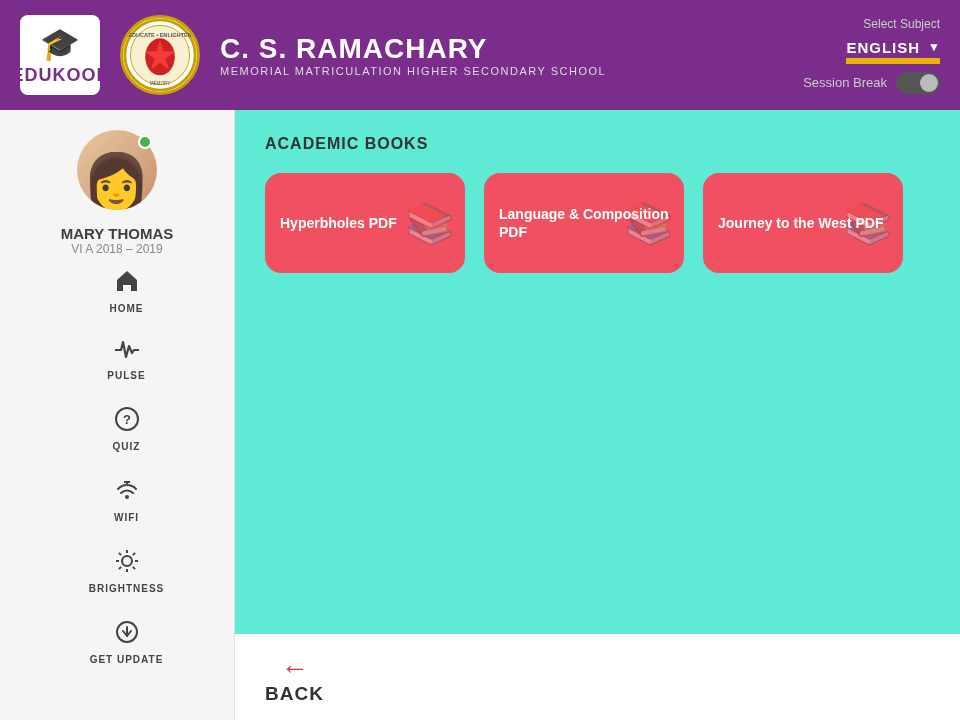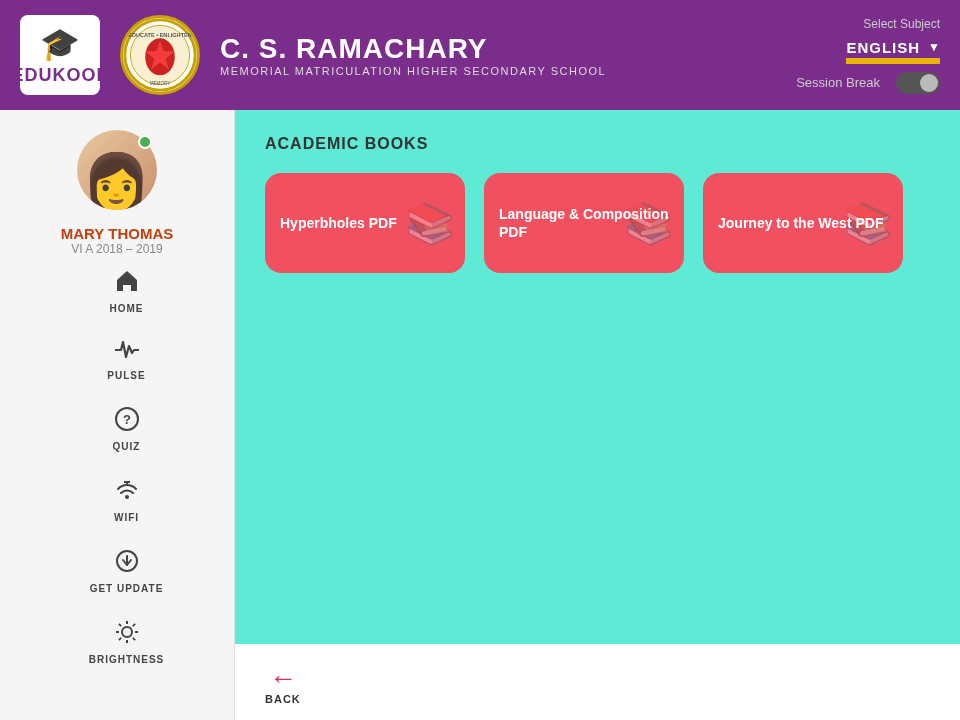--- a/index.html
+++ b/index.html
@@ -92,21 +92,21 @@
       font-size: 15px;
       letter-spacing: 1px;
     }
     .chevron-down {
       color: white;
       font-size: 12px;
     }
     .session-break-row {
       display: flex;
       align-items: center;
-      gap: 16px;
+      gap: 9px;
     }
     .session-break-label {
       color: #ccc;
       font-size: 13px;
     }
     .toggle-switch {
       width: 44px;
       height: 22px;
       background: #555;
       border-radius: 11px;
@@ -164,21 +164,21 @@
       right: 5px;
       width: 14px;
       height: 14px;
       background: #4CAF50;
       border-radius: 50%;
       border: 2px solid white;
     }
     .user-name {
       font-weight: 700;
       font-size: 15px;
-      color: #c2410c;
+      color: #404040;
       margin-top: 5px;
     }
     .user-class {
       color: #888;
       font-size: 12px;
       margin-bottom: 2px;
     }
     .nav-items {
       display: flex;
       flex-direction: column;
@@ -276,21 +276,21 @@
       flex-direction: column;
       align-items: center;
       cursor: pointer;
       gap: 2px;
     }
     .back-arrow {
       color: #e03050;
       font-size: 28px;
     }
     .back-label {
-      font-size: 11px;
+      font-size: 19px;
       font-weight: 700;
       color: #333;
       letter-spacing: 1px;
     }
     .powered-by {
       display: flex;
       flex-direction: column;
       align-items: flex-end;
     }
     .dci-logo {
@@ -398,50 +398,50 @@
         <div class="nav-icon">
           <svg width="26" height="26" viewBox="0 0 26 26" fill="none">
             <circle cx="13" cy="20" r="2" fill="#444"></circle>
             <path d="M7 16c1.6-1.6 3.8-2.6 6-2.6s4.4 1 6 2.6" stroke="#444" stroke-width="2" fill="none" stroke-linecap="round"></path>
             <path d="M4 12c2.4-2.4 5.7-3.9 9-3.9s6.6 1.5 9 3.9" stroke="#444" stroke-width="2" fill="none" stroke-linecap="round"></path>
             <line x1="13" y1="4" x2="13" y2="7" stroke="#444" stroke-width="2"></line>
             <line x1="10" y1="5" x2="16" y2="5" stroke="#444" stroke-width="2"></line>
           </svg>
         </div>
         <div class="nav-label">WIFI</div>
-      </div>
-
-      <div class="nav-item">
-        <div class="nav-icon">
-          <svg width="26" height="26" viewBox="0 0 26 26" fill="none">
-            <circle cx="13" cy="13" r="10" stroke="#444" stroke-width="2" fill="none"></circle>
-            <polyline points="9,12 13,17 17,12" stroke="#444" stroke-width="2" fill="none" stroke-linecap="round" stroke-linejoin="round"></polyline>
-            <line x1="13" y1="8" x2="13" y2="17" stroke="#444" stroke-width="2" stroke-linecap="round"></line>
-          </svg>
-        </div>
-        <div class="nav-label">GET UPDATE</div>
       </div>
 
       <div class="nav-item">
         <div class="nav-icon">
           <svg width="26" height="26" viewBox="0 0 26 26" fill="none">
             <circle cx="13" cy="13" r="5" stroke="#444" stroke-width="2" fill="none"></circle>
             <line x1="13" y1="2" x2="13" y2="5" stroke="#444" stroke-width="2"></line>
             <line x1="13" y1="21" x2="13" y2="24" stroke="#444" stroke-width="2"></line>
             <line x1="2" y1="13" x2="5" y2="13" stroke="#444" stroke-width="2"></line>
             <line x1="21" y1="13" x2="24" y2="13" stroke="#444" stroke-width="2"></line>
             <line x1="4.9" y1="4.9" x2="7.1" y2="7.1" stroke="#444" stroke-width="2"></line>
             <line x1="18.9" y1="18.9" x2="21.1" y2="21.1" stroke="#444" stroke-width="2"></line>
             <line x1="21.1" y1="4.9" x2="18.9" y2="7.1" stroke="#444" stroke-width="2"></line>
             <line x1="7.1" y1="18.9" x2="4.9" y2="21.1" stroke="#444" stroke-width="2"></line>
           </svg>
         </div>
         <div class="nav-label">BRIGHTNESS</div>
       </div>
 
+      <div class="nav-item">
+        <div class="nav-icon">
+          <svg width="26" height="26" viewBox="0 0 26 26" fill="none">
+            <circle cx="13" cy="13" r="10" stroke="#444" stroke-width="2" fill="none"></circle>
+            <polyline points="9,12 13,17 17,12" stroke="#444" stroke-width="2" fill="none" stroke-linecap="round" stroke-linejoin="round"></polyline>
+            <line x1="13" y1="8" x2="13" y2="17" stroke="#444" stroke-width="2" stroke-linecap="round"></line>
+          </svg>
+        </div>
+        <div class="nav-label">GET UPDATE</div>
+      </div>
+
     </div>
   </div>
 
   <div class="content-area">
     <div class="section-title">ACADEMIC BOOKS</div>
 
     <div class="books-grid">
 
       <div class="book-card">
         <span class="book-title">Hyperbholes PDF</span>

